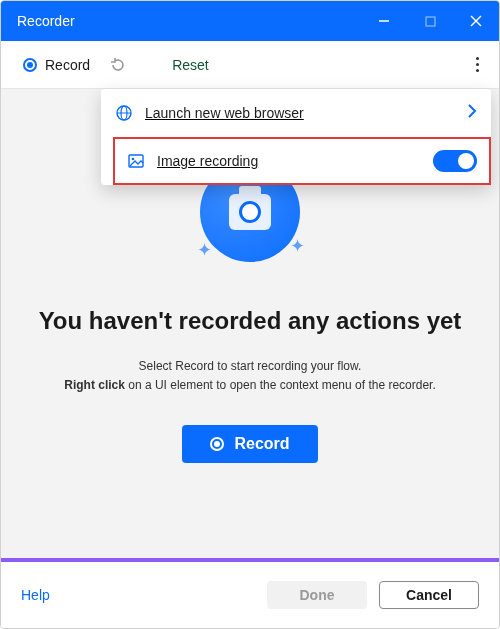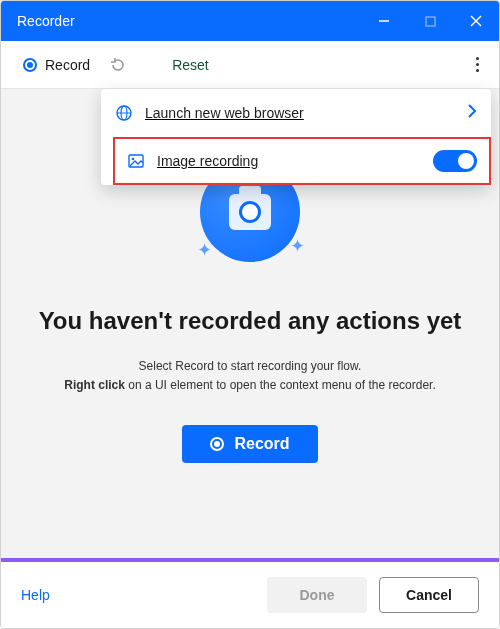--- a/index.html
+++ b/index.html
@@ -49,21 +49,21 @@
   .body-text .strong { font-weight:600; }
 
   .record-btn { margin-top: 30px; background:#0a6cff; color:#fff; border:none; border-radius:4px; padding: 10px 28px; font-size:16px; font-weight:600; display:flex; align-items:center; gap:10px; }
   .record-btn .rdot { width:14px; height:14px; border:2px solid #fff; border-radius:50%; display:flex; align-items:center; justify-content:center; }
   .record-btn .rdot::after { content:""; width:6px; height:6px; background:#fff; border-radius:50%; }
 
   
   .footer { height: 70px; background:#fff; border-top:4px solid #8b5cf6; display:flex; align-items:center; padding: 0 20px; gap: 12px; }
   .help-link { color:#0a6cff; font-size:14px; }
   .footer-spacer { flex:1; }
-  .fbtn { min-width: 100px; height: 36px; border-radius:4px; font-size:14px; font-weight:600; display:flex; align-items:center; justify-content:center; }
+  .fbtn { min-width: 100px; height: 28px; border-radius:4px; font-size:14px; font-weight:600; display:flex; align-items:center; justify-content:center; }
   .fbtn.done { background:#f1f1f1; color:#9a9a9a; }
   .fbtn.cancel { background:#fff; color:#1a1a1a; border:1px solid #888; }
 </style>
 </head>
 <body>
 
 <div class="window">
 
   <div class="titlebar">
     <div class="title">Recorder</div>

